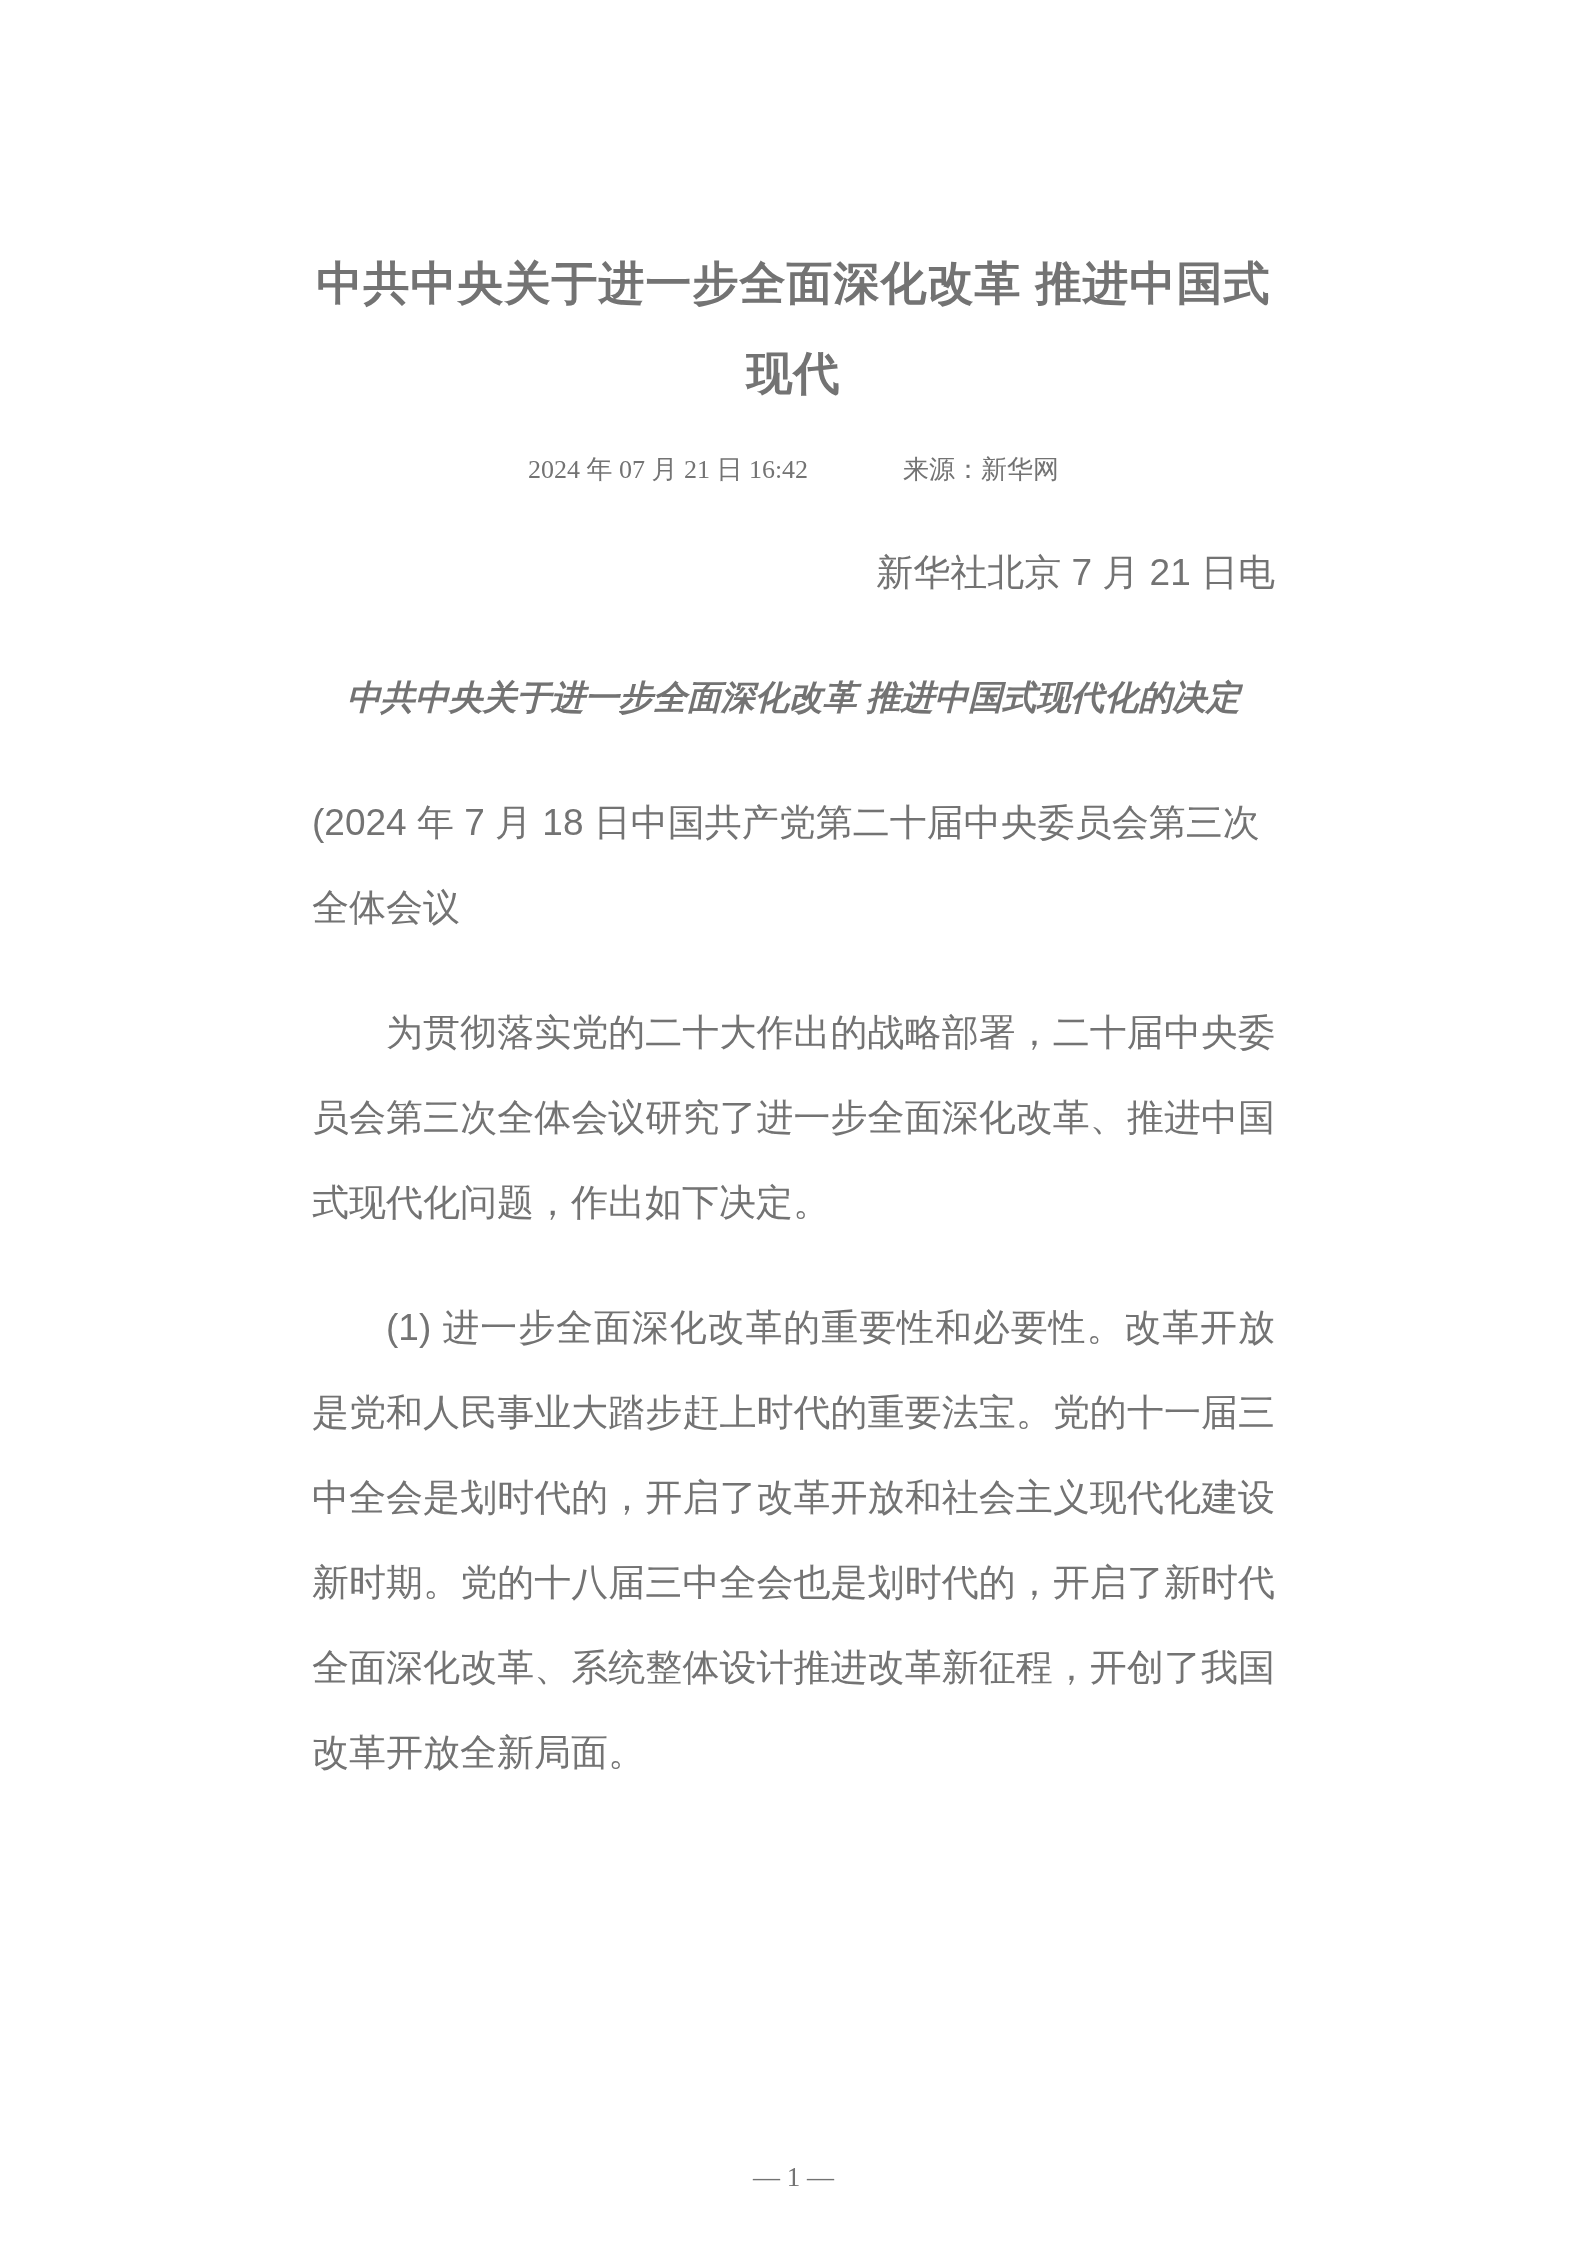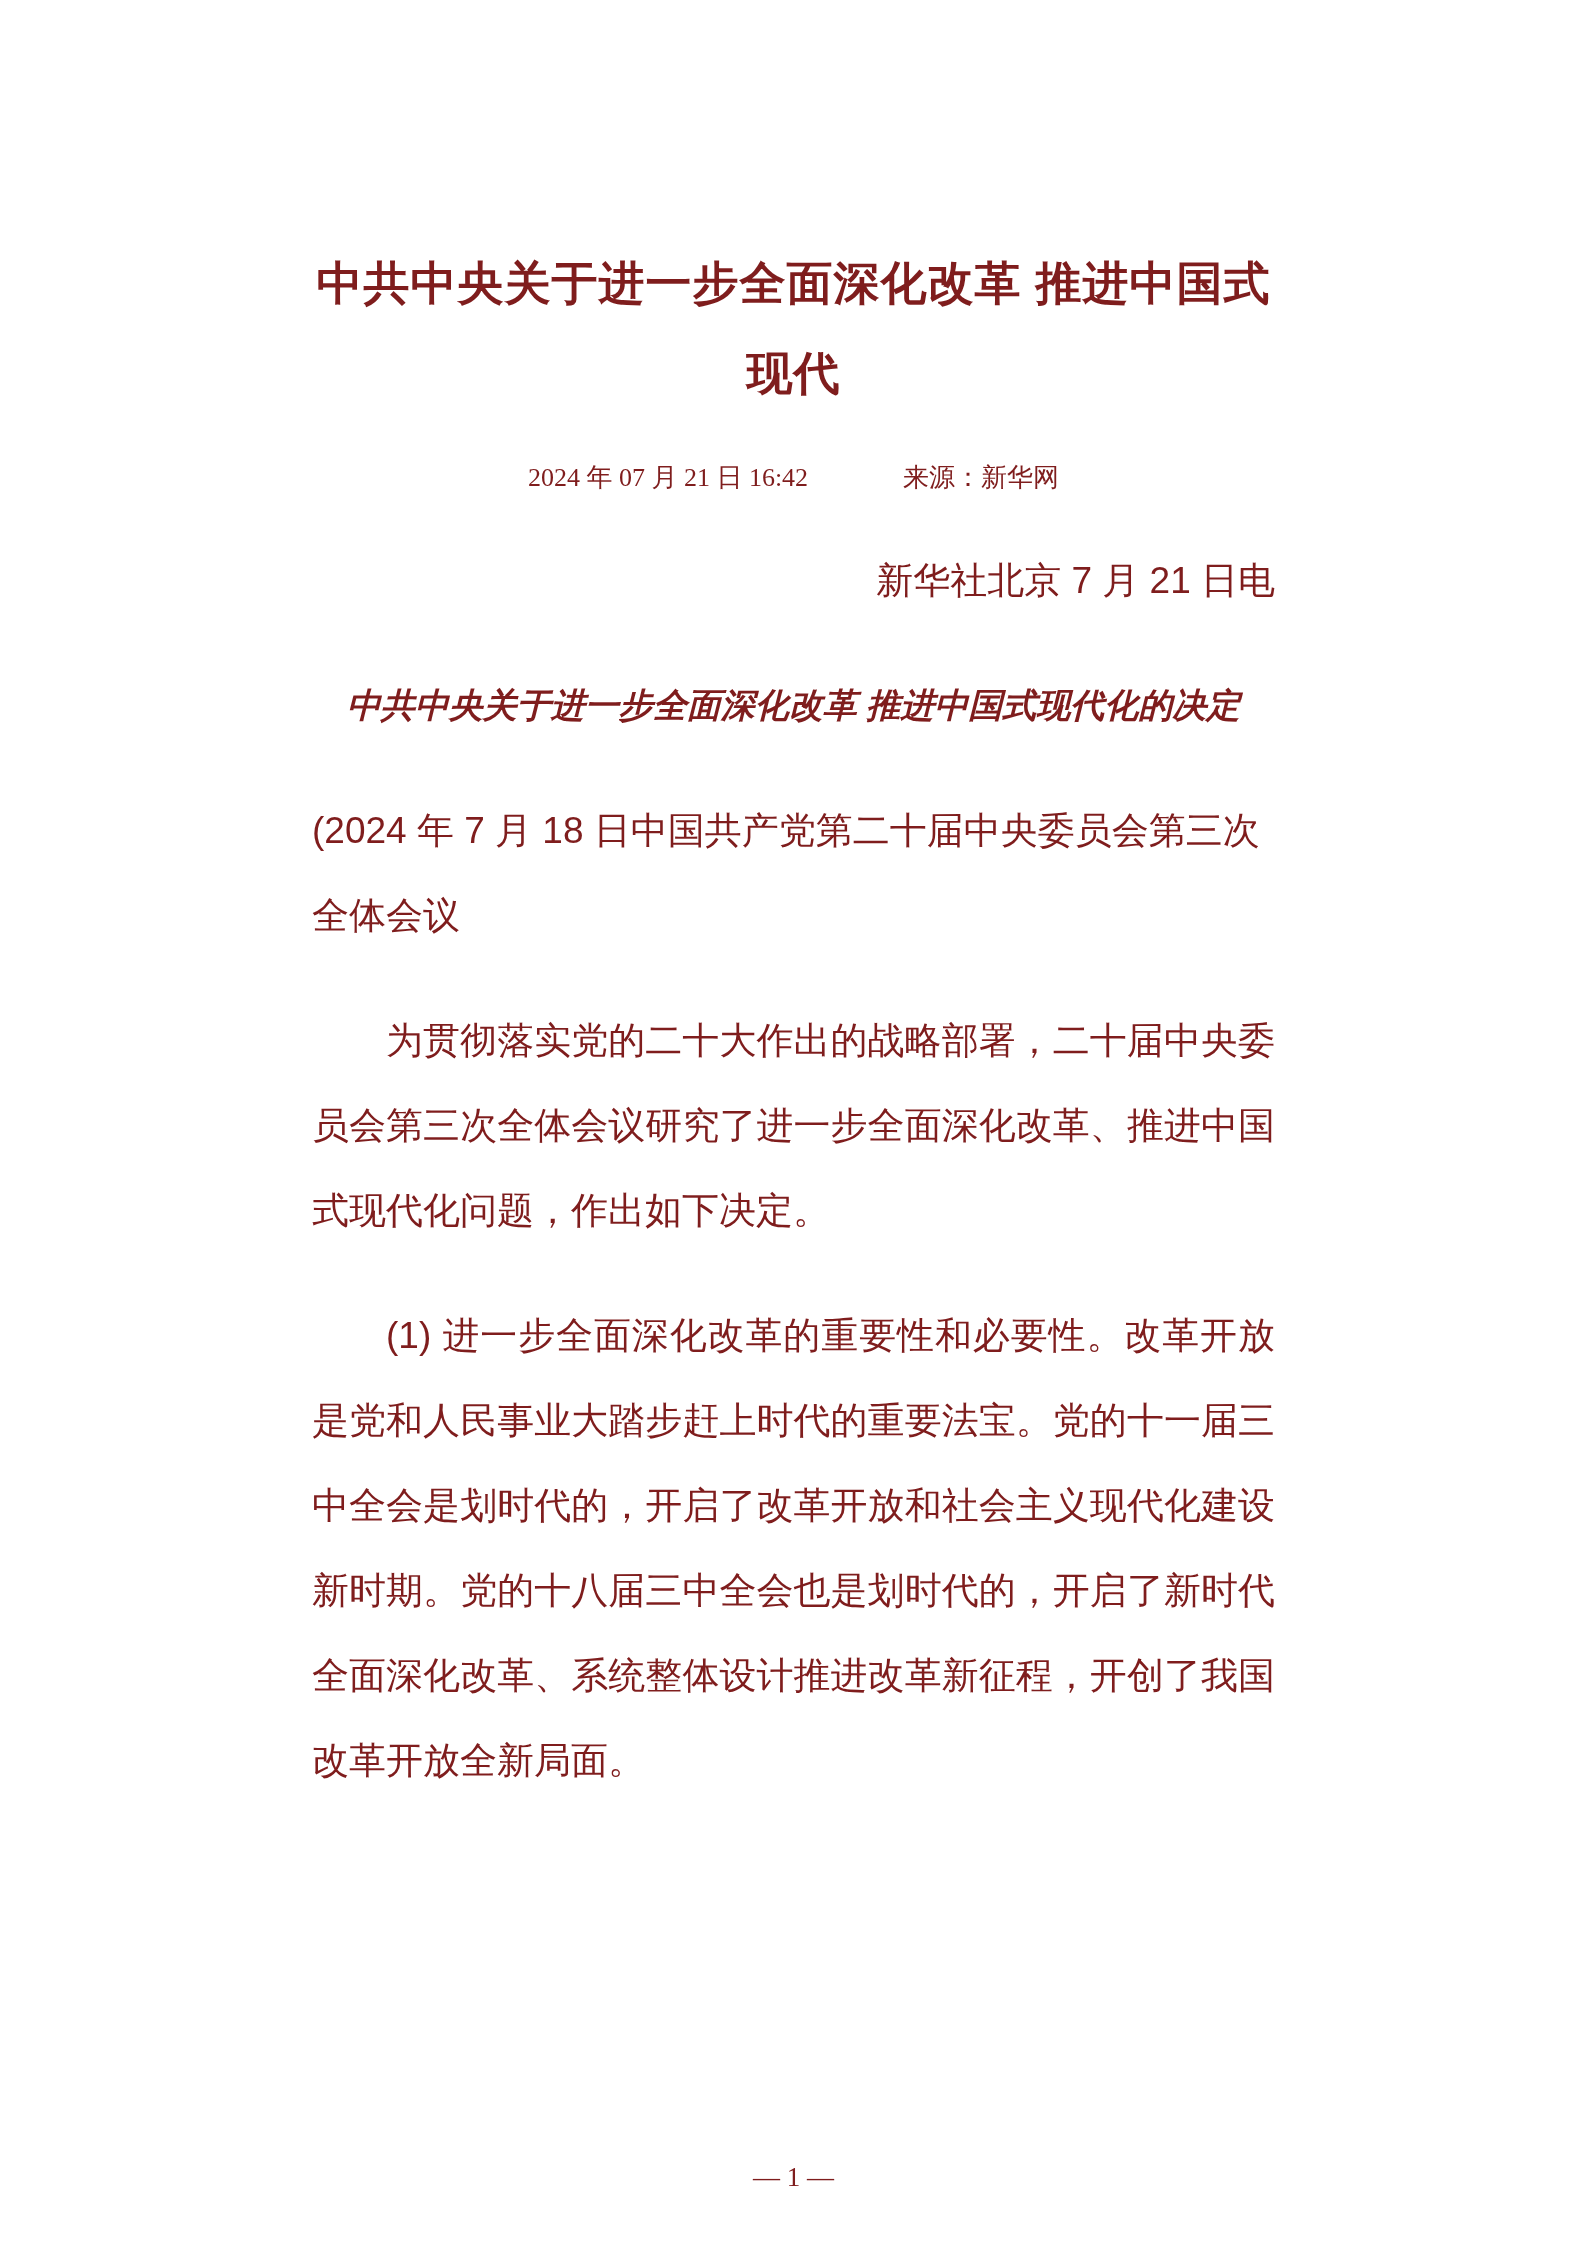--- a/index.html
+++ b/index.html
@@ -6,39 +6,39 @@
     margin: 0;
     padding: 0;
     background: #ffffff;
   }
   .page {
     position: relative;
     width: 1343px;
     height: 2245px;
     margin: 0 auto;
     background: #ffffff;
-    color: #7f1d1d;
+    color: #737373;
     box-sizing: border-box;
     padding: 238px 190px 0 190px;
     font-family: "Liberation Sans", sans-serif;
     overflow: hidden;
   }
   .title {
     text-align: center;
     font-weight: 700;
     font-size: 46px;
     line-height: 90px;
     letter-spacing: 1px;
   }
   .meta-row {
     display: flex;
     justify-content: center;
     align-items: baseline;
     gap: 95px;
-    margin-top: 40px;
+    margin-top: 32px;
     font-family: "Liberation Serif", serif;
     font-size: 26px;
     line-height: 40px;
     text-align: right;
   }
   .body-text {
     font-size: 37px;
     line-height: 85px;
     text-align: right;
   }

